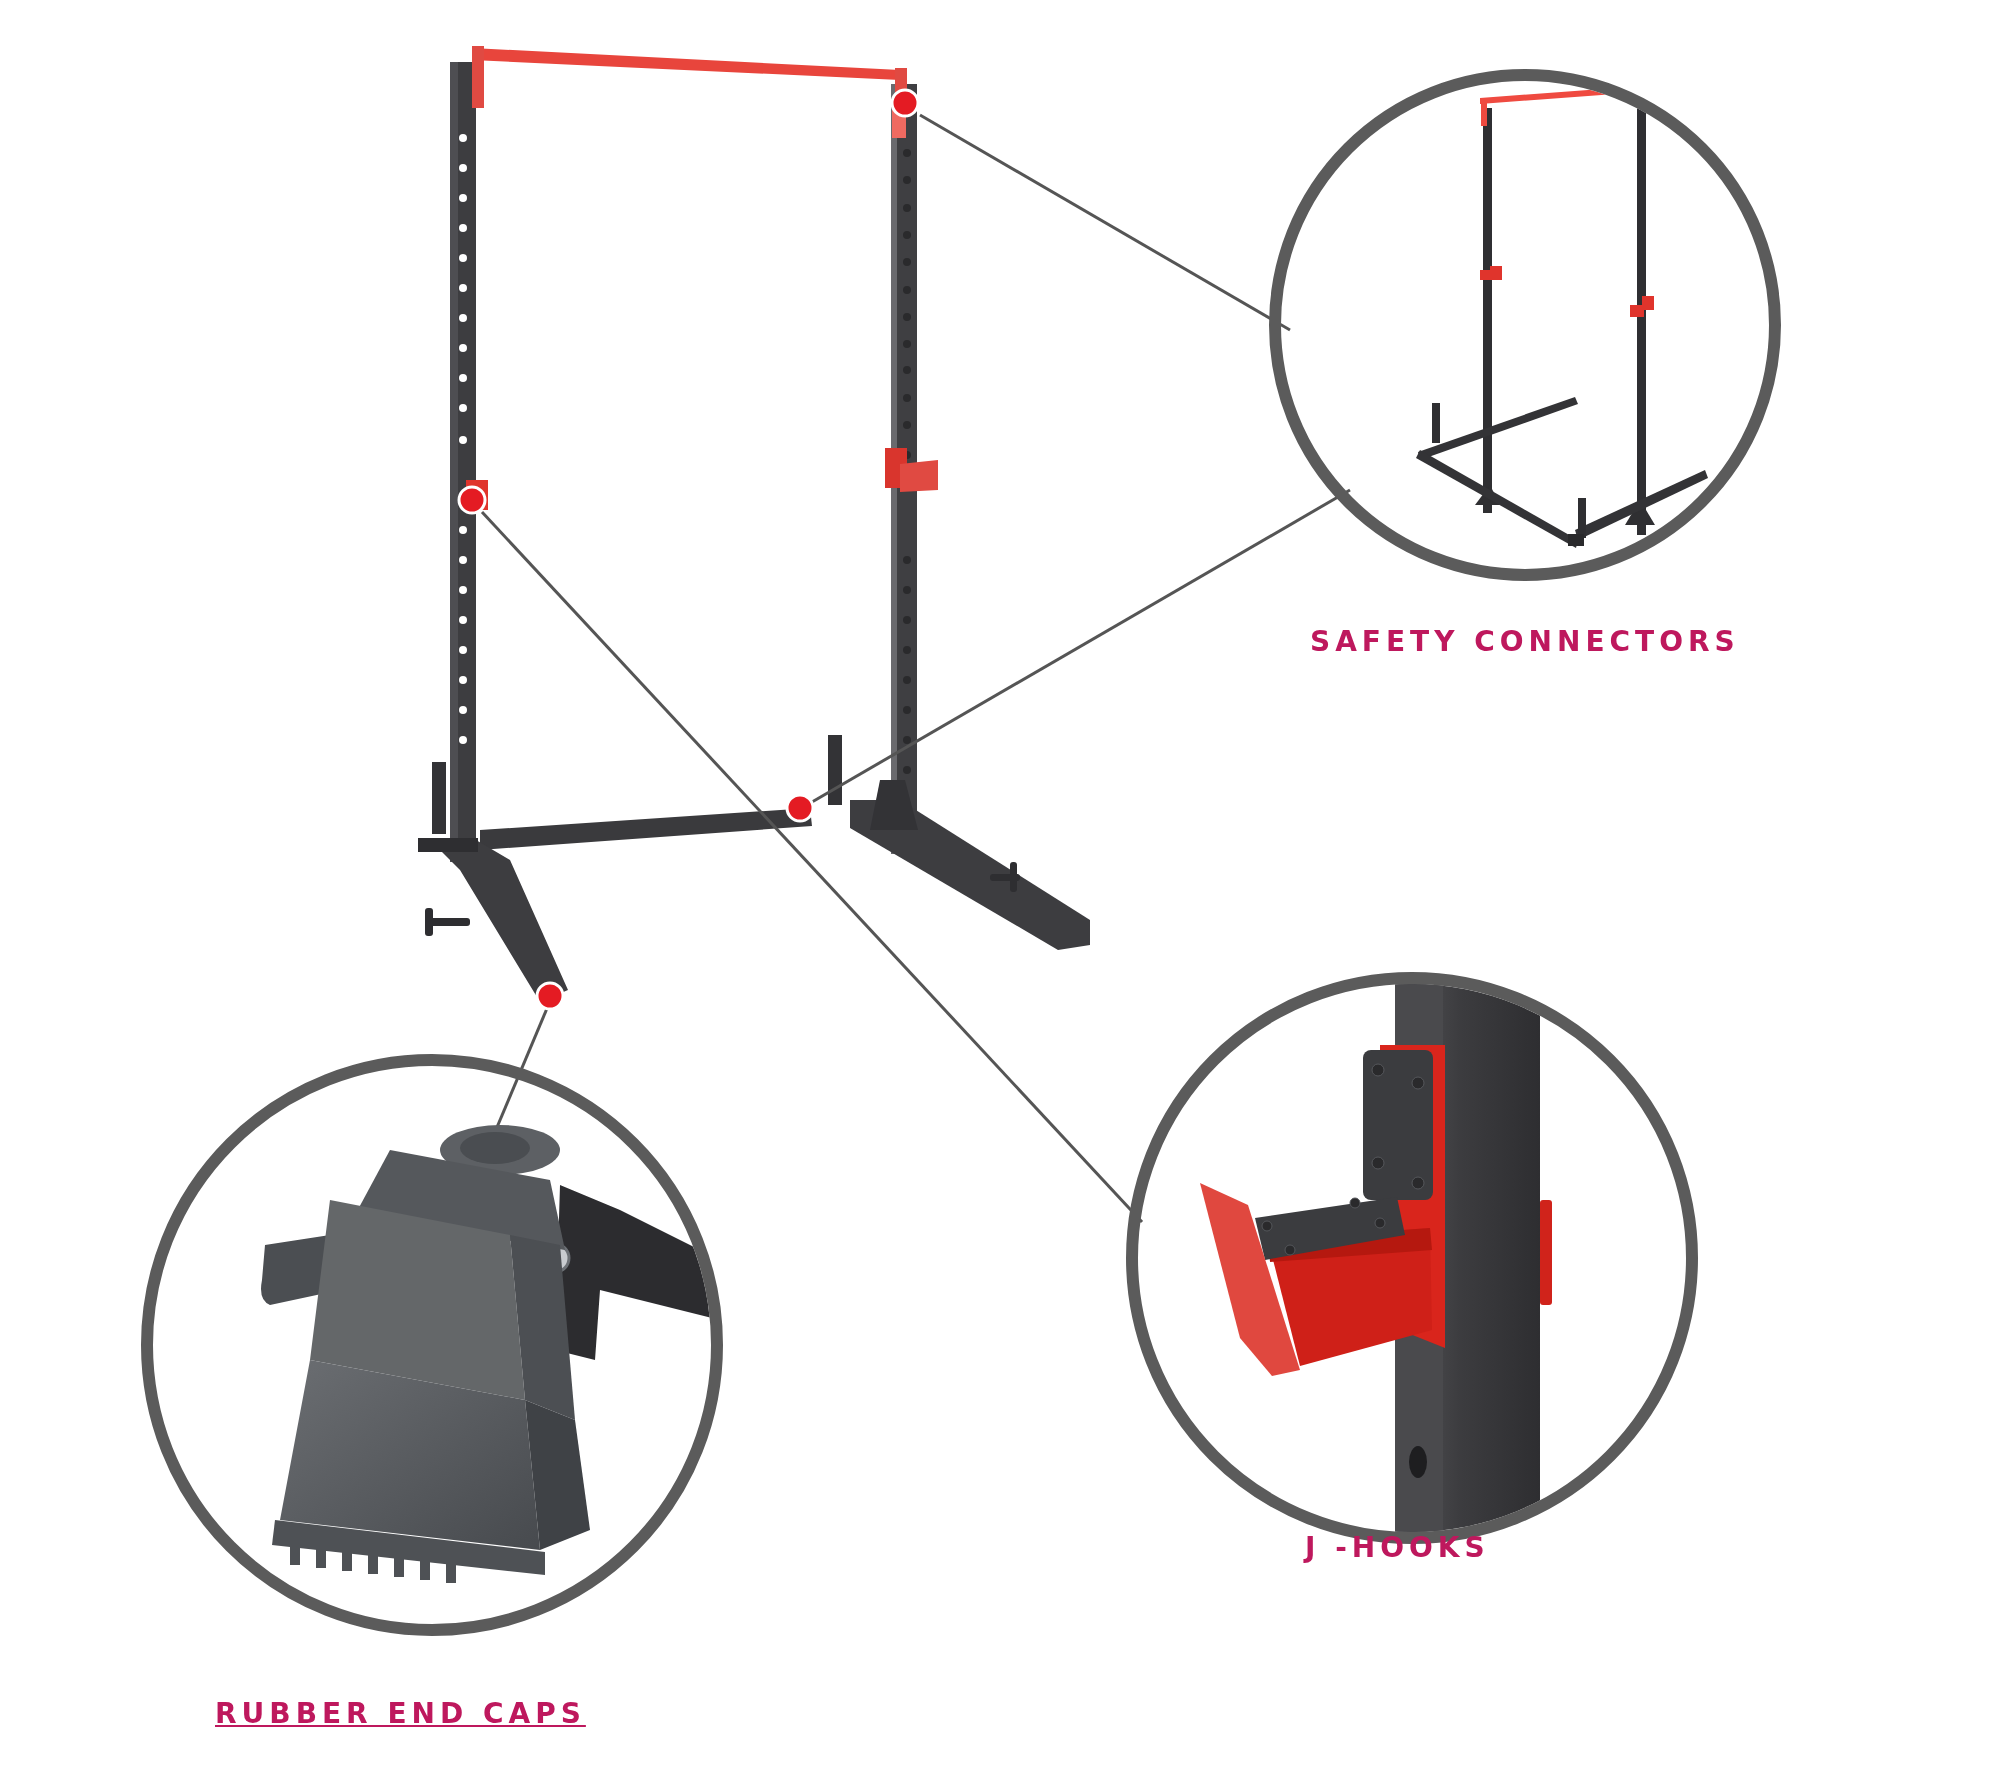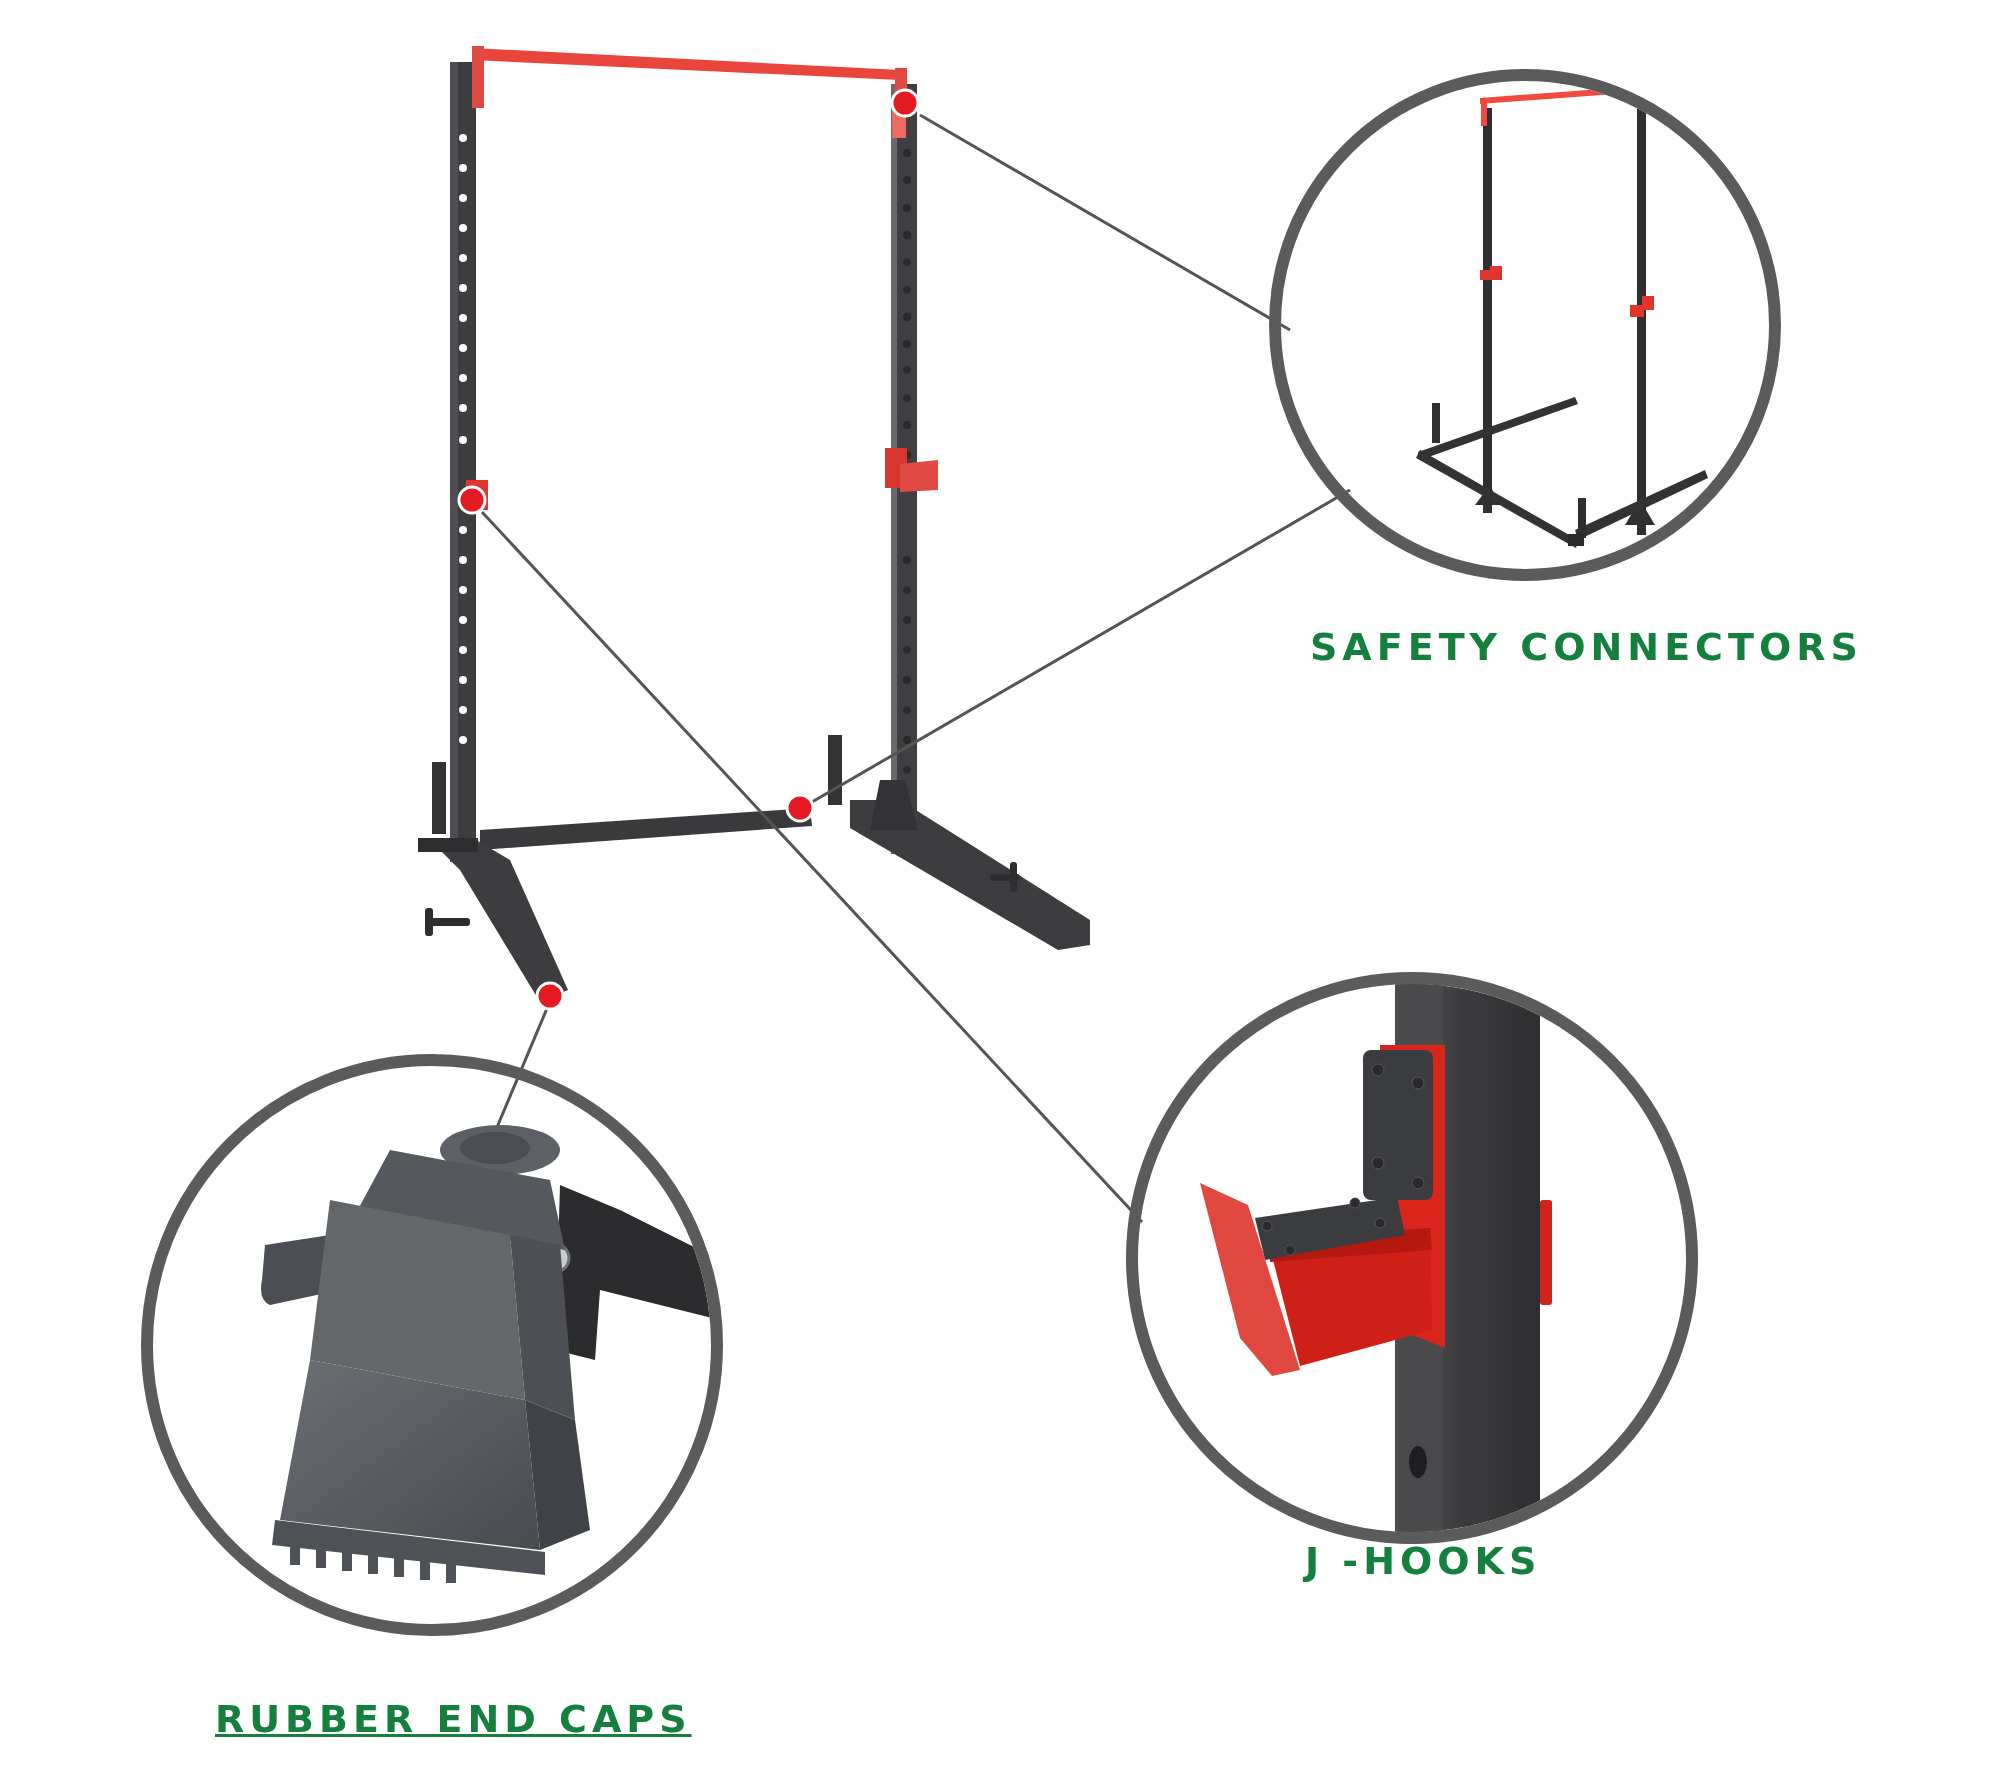--- a/index.html
+++ b/index.html
@@ -1,18 +1,18 @@
 <!DOCTYPE html>
 <html><head>
 <meta charset="utf-8">
 <style>
   html,body{margin:0;padding:0;background:#ffffff;}
   body{width:2000px;height:1778px;position:relative;overflow:hidden;font-family:"DejaVu Sans","Liberation Sans",sans-serif;}
   #stage{position:absolute;left:0;top:0;width:2000px;height:1778px;}
-  .label{position:absolute;font-family:"DejaVu Sans","Liberation Sans",sans-serif;font-weight:bold;color:#15803d;letter-spacing:5px;font-size:38px;line-height:1;white-space:nowrap;}
+  .label{position:absolute;font-family:"DejaVu Sans","Liberation Sans",sans-serif;font-weight:bold;color:#be185d;letter-spacing:5px;font-size:28px;line-height:1;white-space:nowrap;}
 </style>
 </head>
 <body>
 
 <svg id="stage" width="2000" height="1778" viewBox="0 0 2000 1778" xmlns="http://www.w3.org/2000/svg">
   <defs>
     <clipPath id="clipA">
         <circle cx="1525" cy="325" r="244"></circle>
       </clipPath>
     <clipPath id="clipB">
@@ -225,14 +225,14 @@
         <rect x="394" y="1557" width="10" height="20"></rect>
         <rect x="420" y="1560" width="10" height="20"></rect>
         <rect x="446" y="1563" width="10" height="20"></rect>
       </g>
     </g>
     <circle cx="432" cy="1345" r="285" fill="none" stroke="#5b5b5b" stroke-width="12"></circle>
   </g>
 </svg>
 
 <div class="label" style="left:1310px;top:628px;">SAFETY CONNECTORS</div>
-<div class="label" style="left:1305px;top:1534px;margin-top:8px;">J -HOOKS</div>
+<div class="label" style="left:1305px;top:1534px;">J -HOOKS</div>
 <div class="label" style="left:215px;top:1700px;text-decoration:underline;">RUBBER END CAPS</div>
 
 </body></html>

